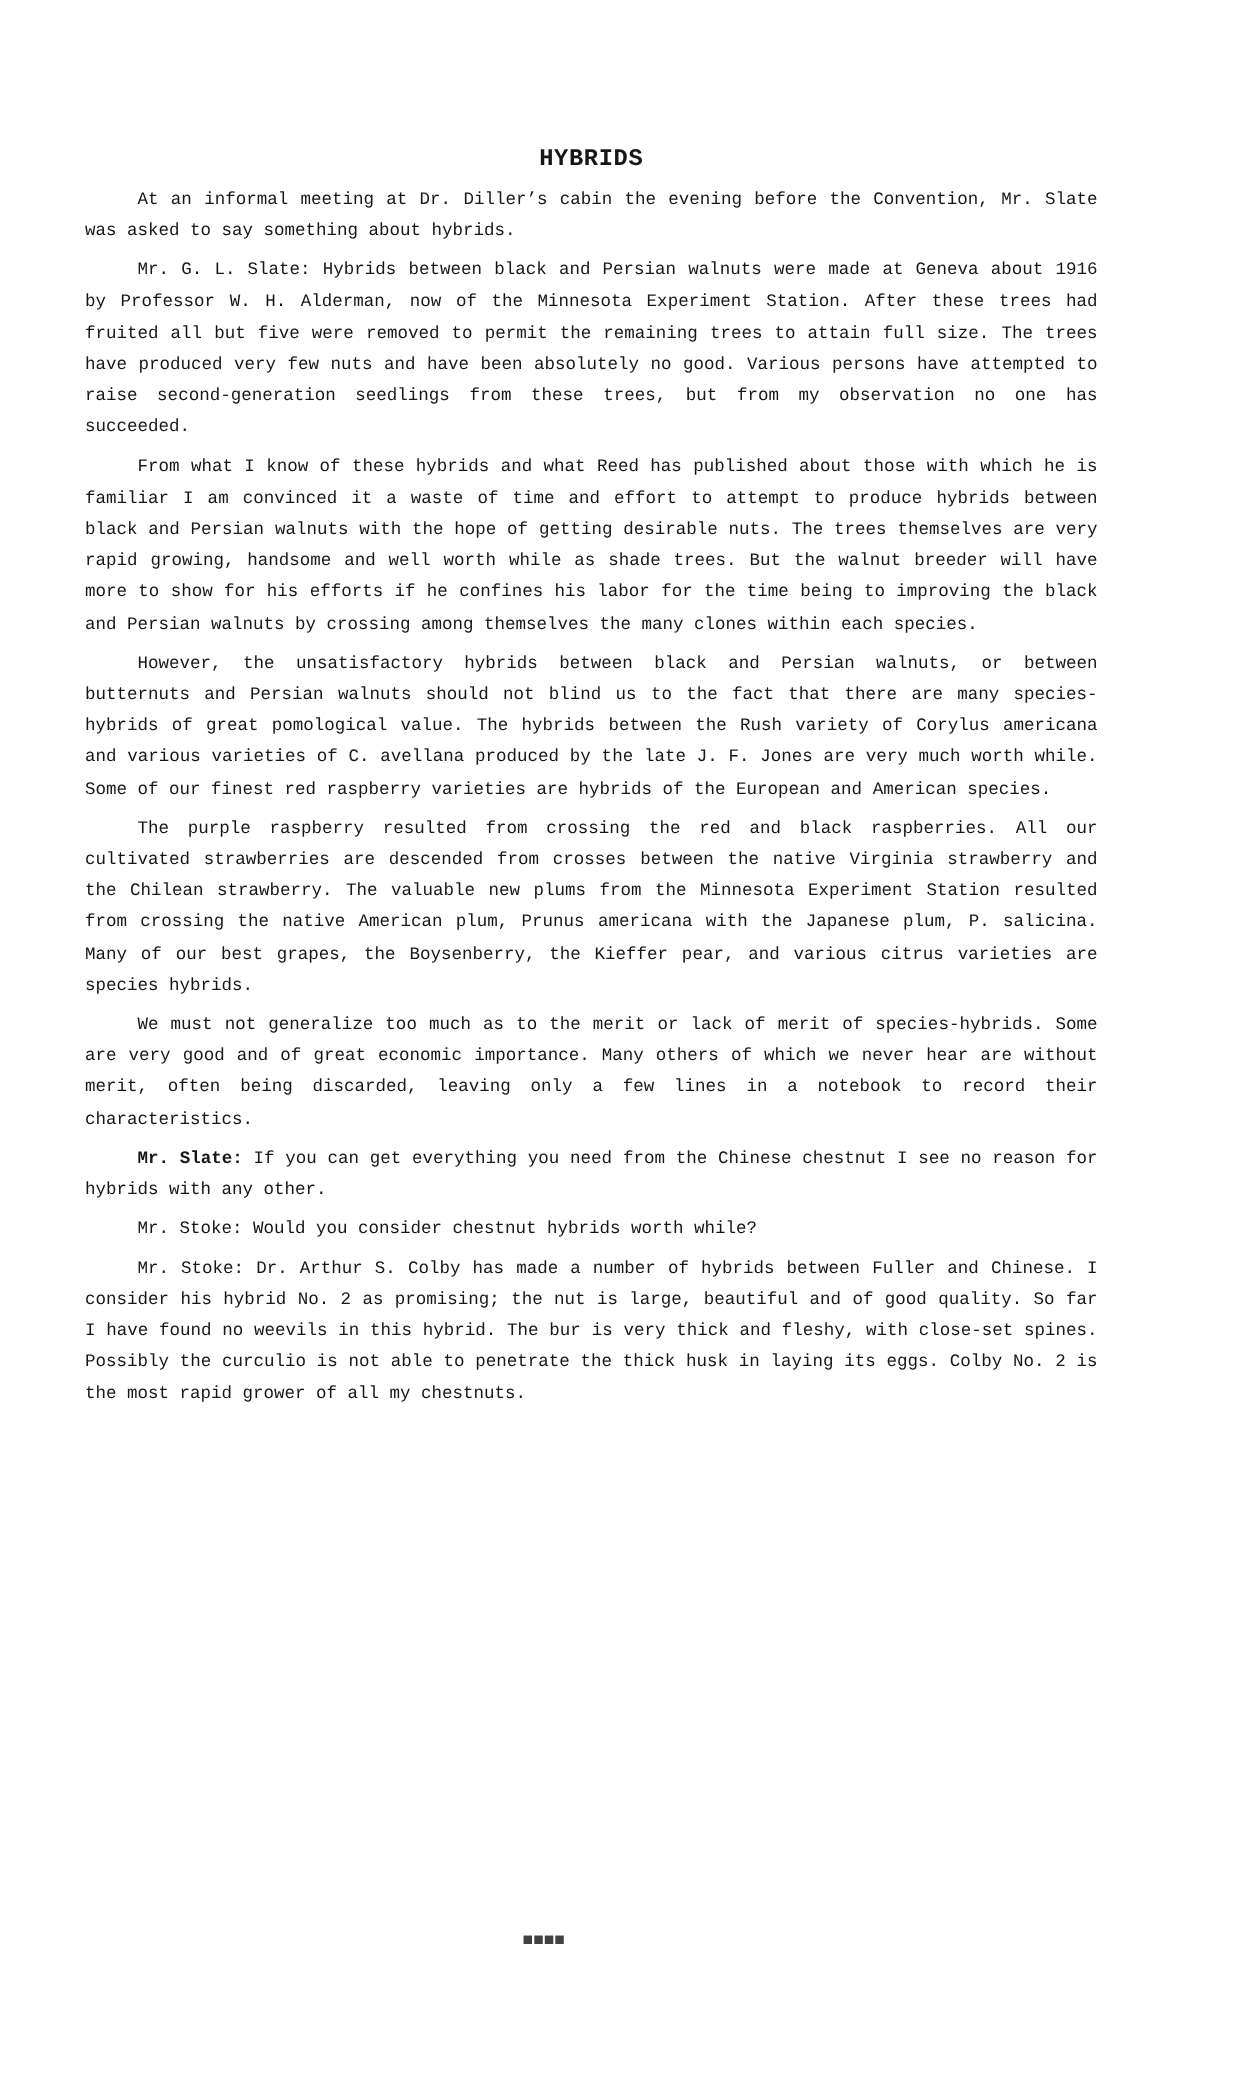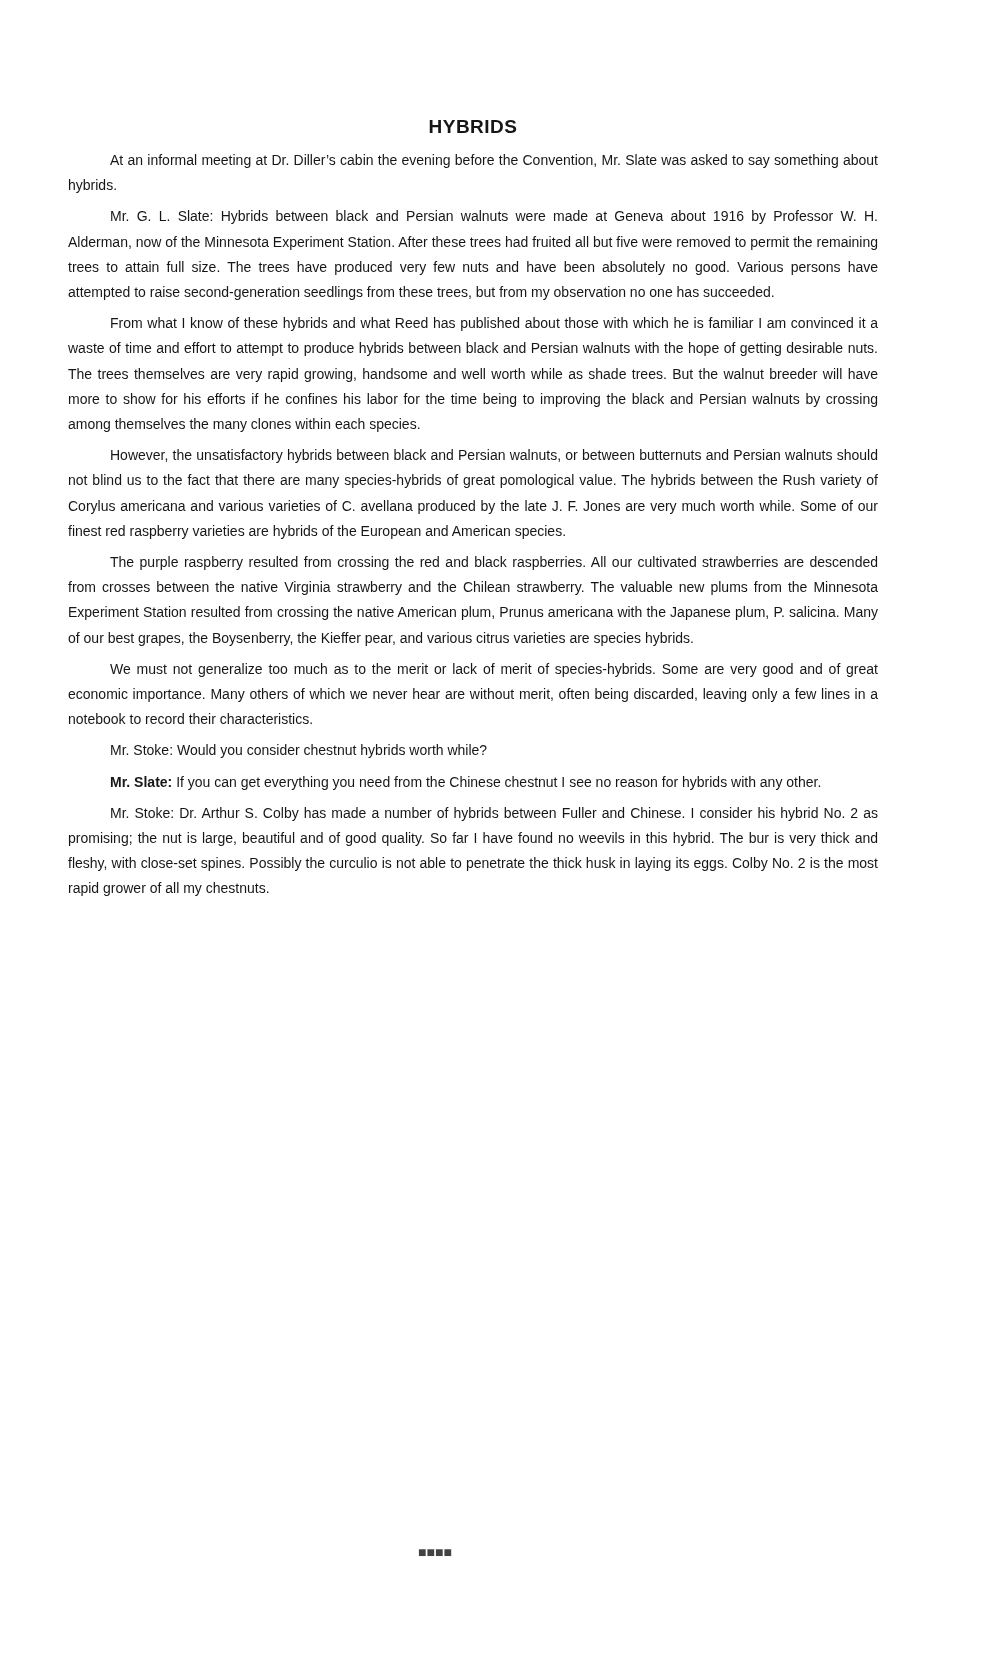--- a/index.html
+++ b/index.html
@@ -1,19 +1,19 @@
 <!DOCTYPE html>
 <html><head>
   <meta charset="utf-8">
   <style>
     html, body { margin: 0; padding: 0; background: #ffffff; }
     body { width: 1000px; height: 1673px; position: relative; overflow: hidden; }
     .page {
       position: absolute; left: 68px; top: 114px; width: 810px;
-      font-family: Liberation Sans, sans-serif;
+      font-family: Liberation Mono, monospace;
       color: #161616;
     }
     .title {
       text-align: center; font-weight: bold; font-size: 19px;
       letter-spacing: 0.5px; margin: 0 0 8px 0; line-height: 26px;
     }
     .para {
       font-size: 14px; line-height: 25.2px; text-align: justify;
       text-indent: 42px; margin: 0 0 6px 0; hyphens: manual;
     }
@@ -43,23 +43,23 @@
   <p class="para">
     <span>However, the unsatisfactory hybrids between black and Persian walnuts, or between butternuts and Persian walnuts should not blind us to the fact that there are many species-hybrids of great pomological value. The hybrids between the Rush variety of Corylus americana and various varieties of C. avellana produced by the late J. F. Jones are very much worth while. Some of our finest red raspberry varieties are hybrids of the European and American species.</span>
   </p>
   <p class="para">
     <span>The purple raspberry resulted from crossing the red and black rasp­berries. All our cultivated strawberries are descended from crosses between the native Virginia strawberry and the Chilean strawberry. The valuable new plums from the Minnesota Experiment Station resulted from crossing the native American plum, Prunus americana with the Japanese plum, P. salicina. Many of our best grapes, the Boysenberry, the Kieffer pear, and various citrus varieties are species hybrids.</span>
   </p>
   <p class="para">
     <span>We must not generalize too much as to the merit or lack of merit of species-hybrids. Some are very good and of great economic importance. Many others of which we never hear are without merit, often being dis­carded, leaving only a few lines in a notebook to record their characteristics.</span>
   </p>
   <p class="para">
-    <span class="speaker">Mr. Stoke:</span><span>  Would you consider chestnut hybrids worth while?</span>
+    <span class="speaker bold">Mr. Slate:</span><span> If you can get everything you need from the Chinese chestnut I see no reason for hybrids with any other.</span>
   </p>
   <p class="para">
-    <span class="speaker bold">Mr. Slate:</span><span> If you can get everything you need from the Chinese chestnut I see no reason for hybrids with any other.</span>
+    <span class="speaker">Mr. Stoke:</span><span>  Would you consider chestnut hybrids worth while?</span>
   </p>
   <p class="para">
     <span class="speaker">Mr. Stoke:</span><span>  Dr. Arthur S. Colby has made a number of hybrids between Fuller and Chinese. I consider his hybrid No. 2 as promising; the nut is large, beautiful and of good quality. So far I have found no weevils in this hybrid. The bur is very thick and fleshy, with close-set spines. Possibly the curculio is not able to penetrate the thick husk in laying its eggs. Colby No. 2 is the most rapid grower of all my chestnuts.</span>
   </p>
 </div>
 
 <div class="folio">■■■■</div>
 
 </body></html>

